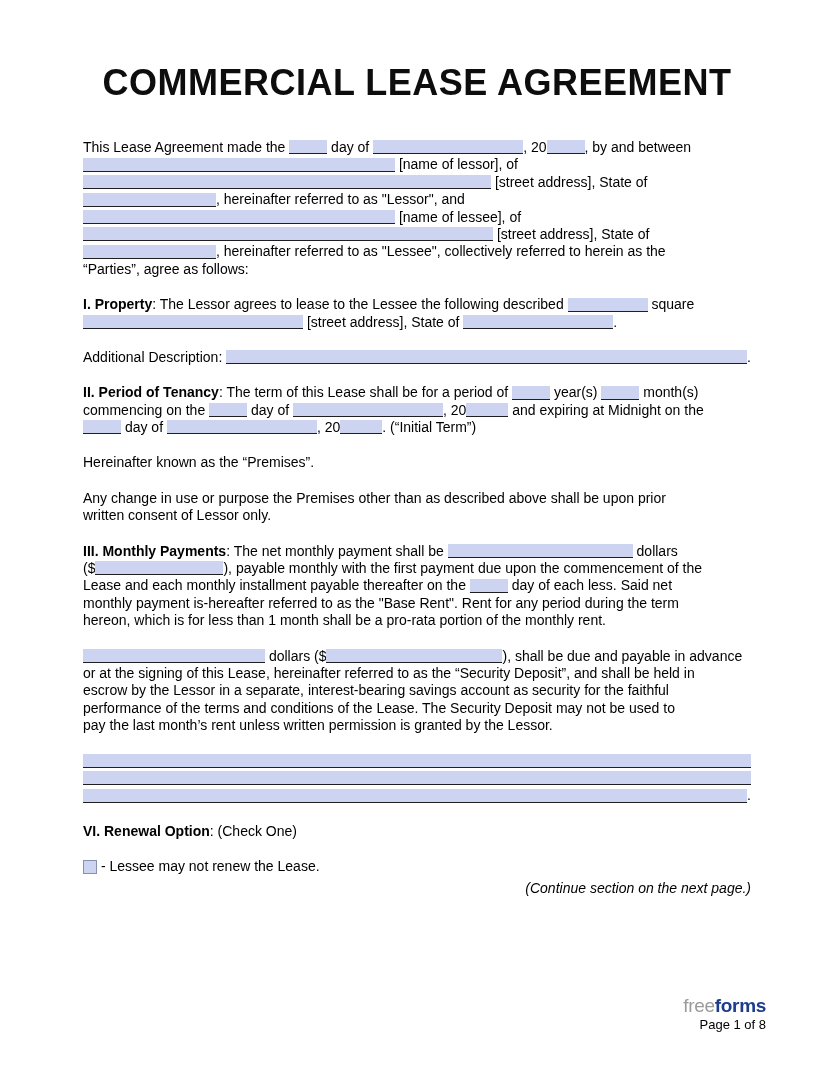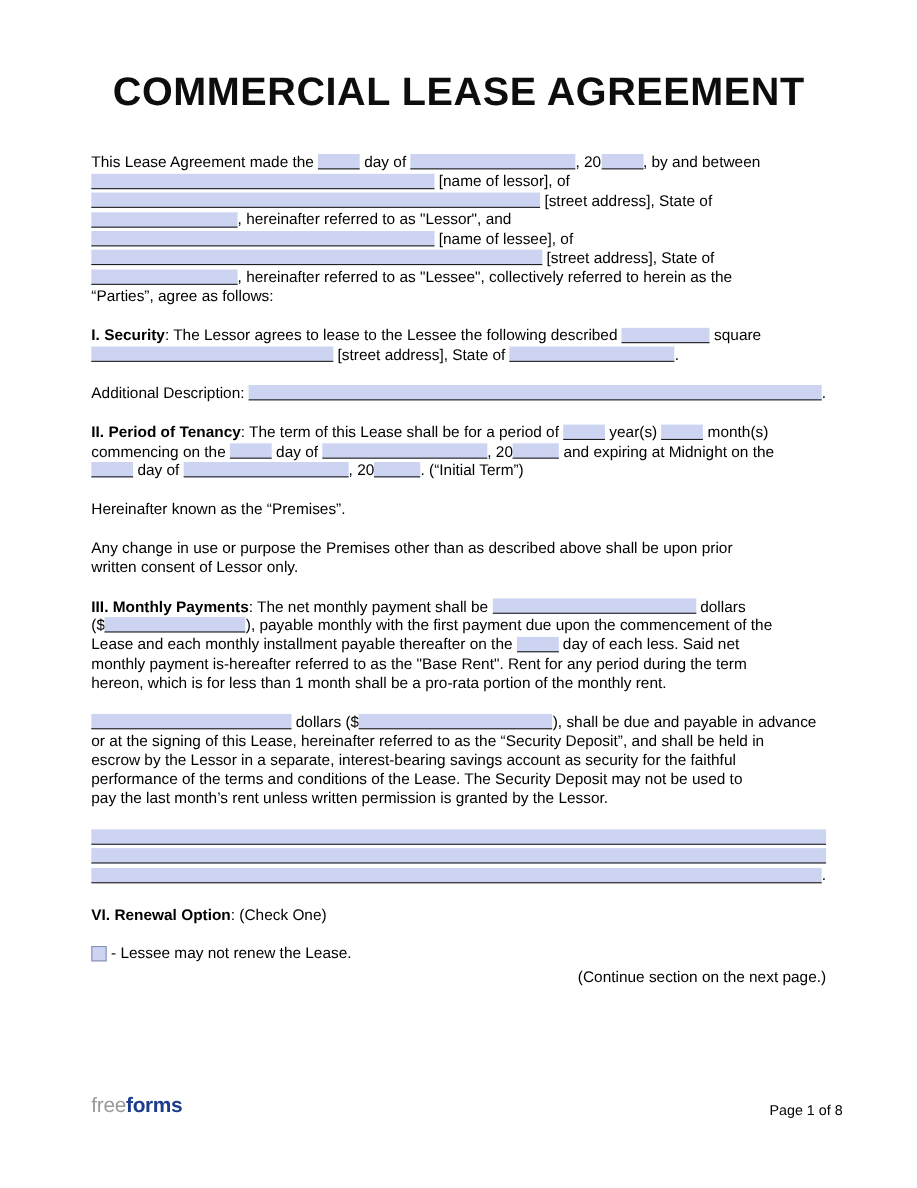--- a/index.html
+++ b/index.html
@@ -30,21 +30,21 @@
     align-items:flex-end;
     height:17.4px;
     white-space:nowrap;
   }
   .seg-text,.seg-b,.seg-i{
     white-space:pre;
     line-height:17.4px;
     flex:0 0 auto;
   }
   .seg-b{font-weight:bold;}
-  .seg-i{}
+  .seg-i{font-style:italic;}
   .blank{
     flex:0 0 auto;
     height:13px;
     margin-bottom:2px;
     background:#ccd4f2;
     border-bottom:1.5px solid #1f1f1f;
   }
   .blank.fill{flex:1 1 auto;}
   .checkbox{
     flex:0 0 auto;
@@ -52,20 +52,21 @@
     margin-bottom:2px;
     background:#ccd4f2;
     border:1.5px solid #8690b2;
   }
   .footer{
     position:absolute;
     left:83px;right:68px;top:995px;
     display:flex;
     justify-content:space-between;
     align-items:flex-end;
+    flex-direction:column;
   }
   .logo{font-size:19px;letter-spacing:-0.3px;}
   .logo-free{color:#9b9b9b;font-weight:normal;}
   .logo-forms{color:#1d3c8c;font-weight:bold;}
   .page-num{font-size:13px;color:#000;margin-left:29px;}
 </style>
 </head>
 <body>
 
 <div class="page">
@@ -105,21 +106,21 @@
         <div class="line">
           <span class="blank" style="width: 133px;"></span>
           <span class="seg-text">, hereinafter referred to as "Lessee", collectively referred to herein as the</span>
         </div>
         <div class="line">
           <span class="seg-text">“Parties”, agree as follows:</span>
         </div>
       </div>
       <div class="block">
         <div class="line">
-          <span class="seg-b">I. Security</span>
+          <span class="seg-b">I. Property</span>
           <span class="seg-text">: The Lessor agrees to lease to the Lessee the following described </span>
           <span class="blank" style="width: 80px;"></span>
           <span class="seg-text"> square</span>
         </div>
         <div class="line">
           <span class="blank" style="width: 220px;"></span>
           <span class="seg-text"> [street address], State of </span>
           <span class="blank" style="width: 150px;"></span>
           <span class="seg-text">.</span>
         </div>

